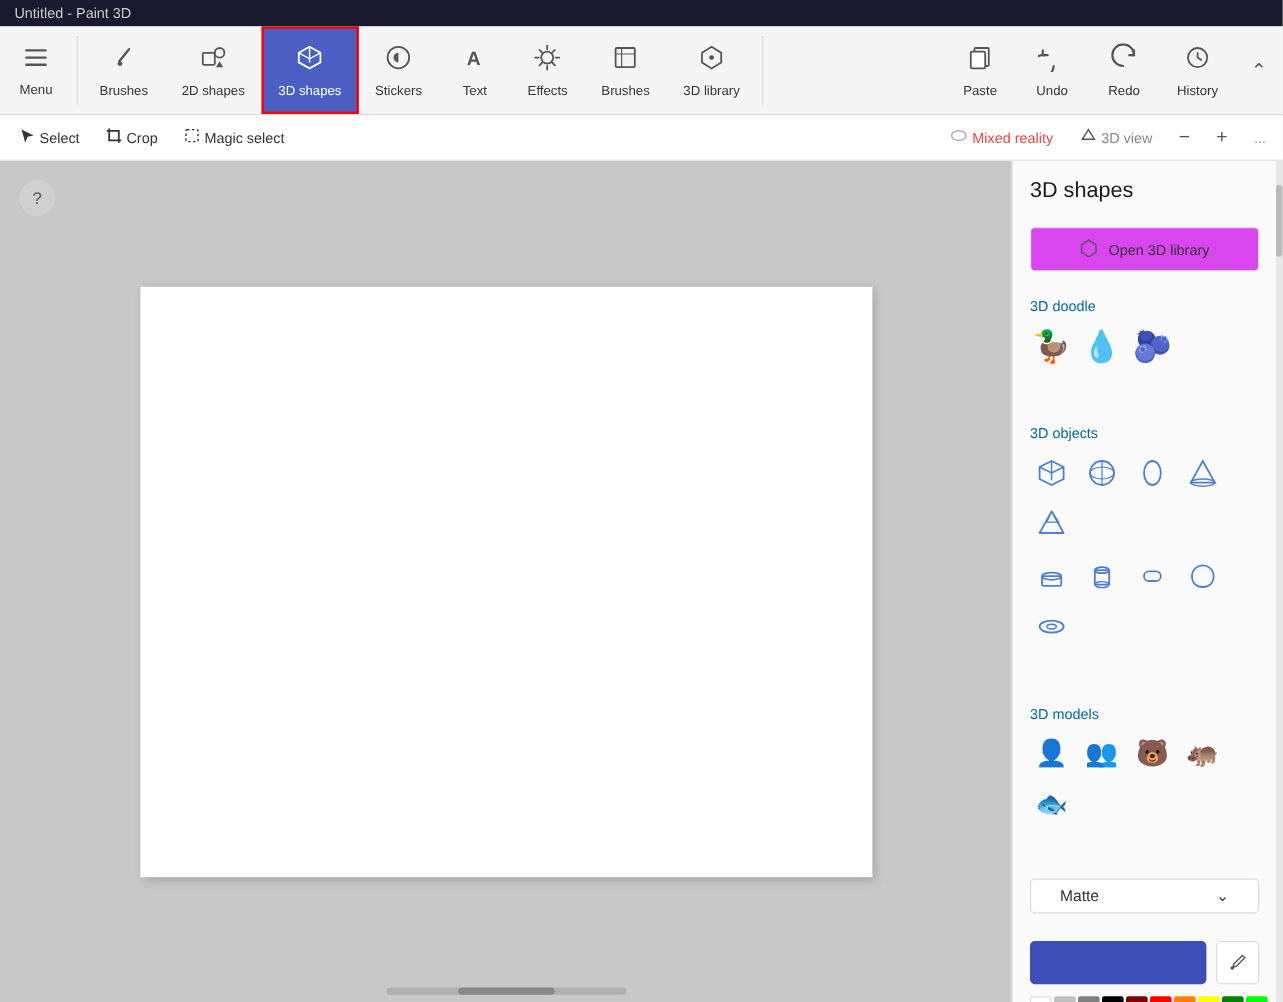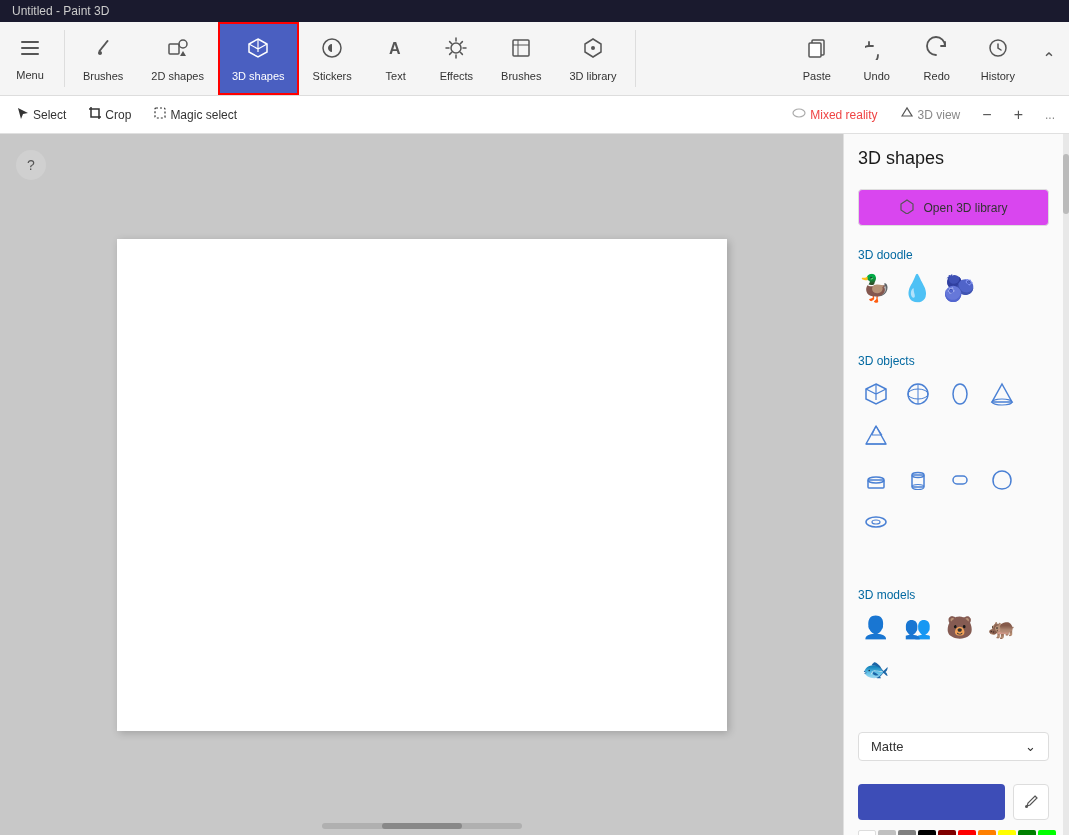--- a/index.html
+++ b/index.html
@@ -249,21 +249,21 @@
     
     .color-section {
       padding: 8px 14px 14px;
     }
 
     .material-select {
       display: flex;
       align-items: center;
       justify-content: space-between;
       width: 100%;
-      padding: 6px 12px;
+      padding: 6px 24px;
       border: 1px solid #ddd;
       background: white;
       border-radius: 4px;
       font-size: 13px;
       color: #333;
       cursor: pointer;
       margin-bottom: 23px;
     }
 
     .active-color {

